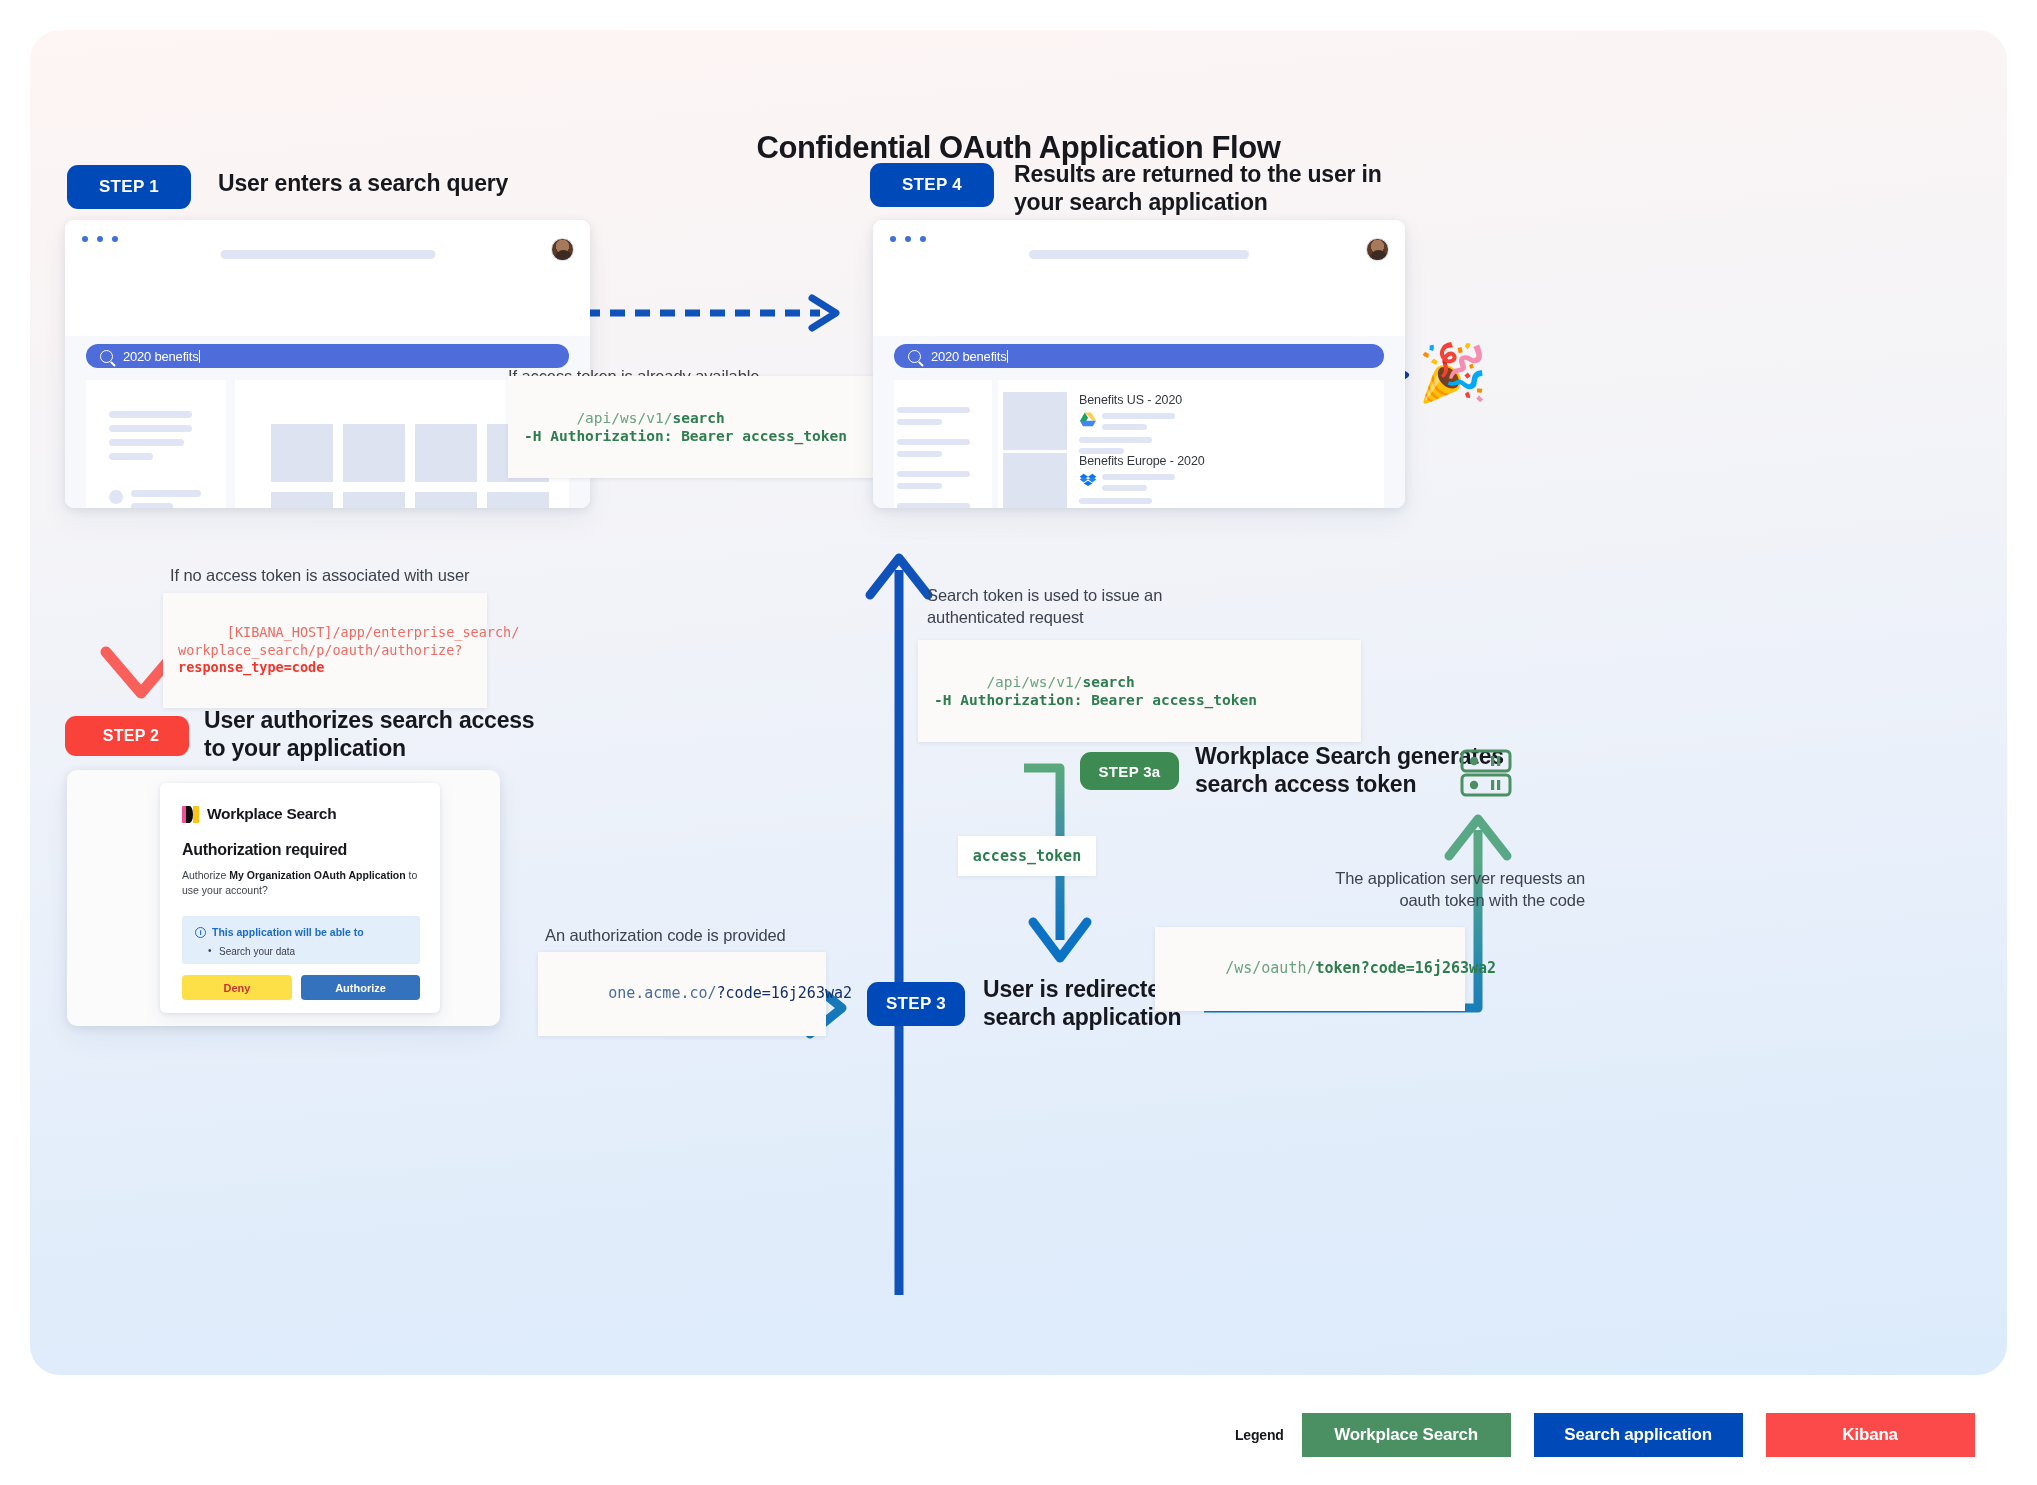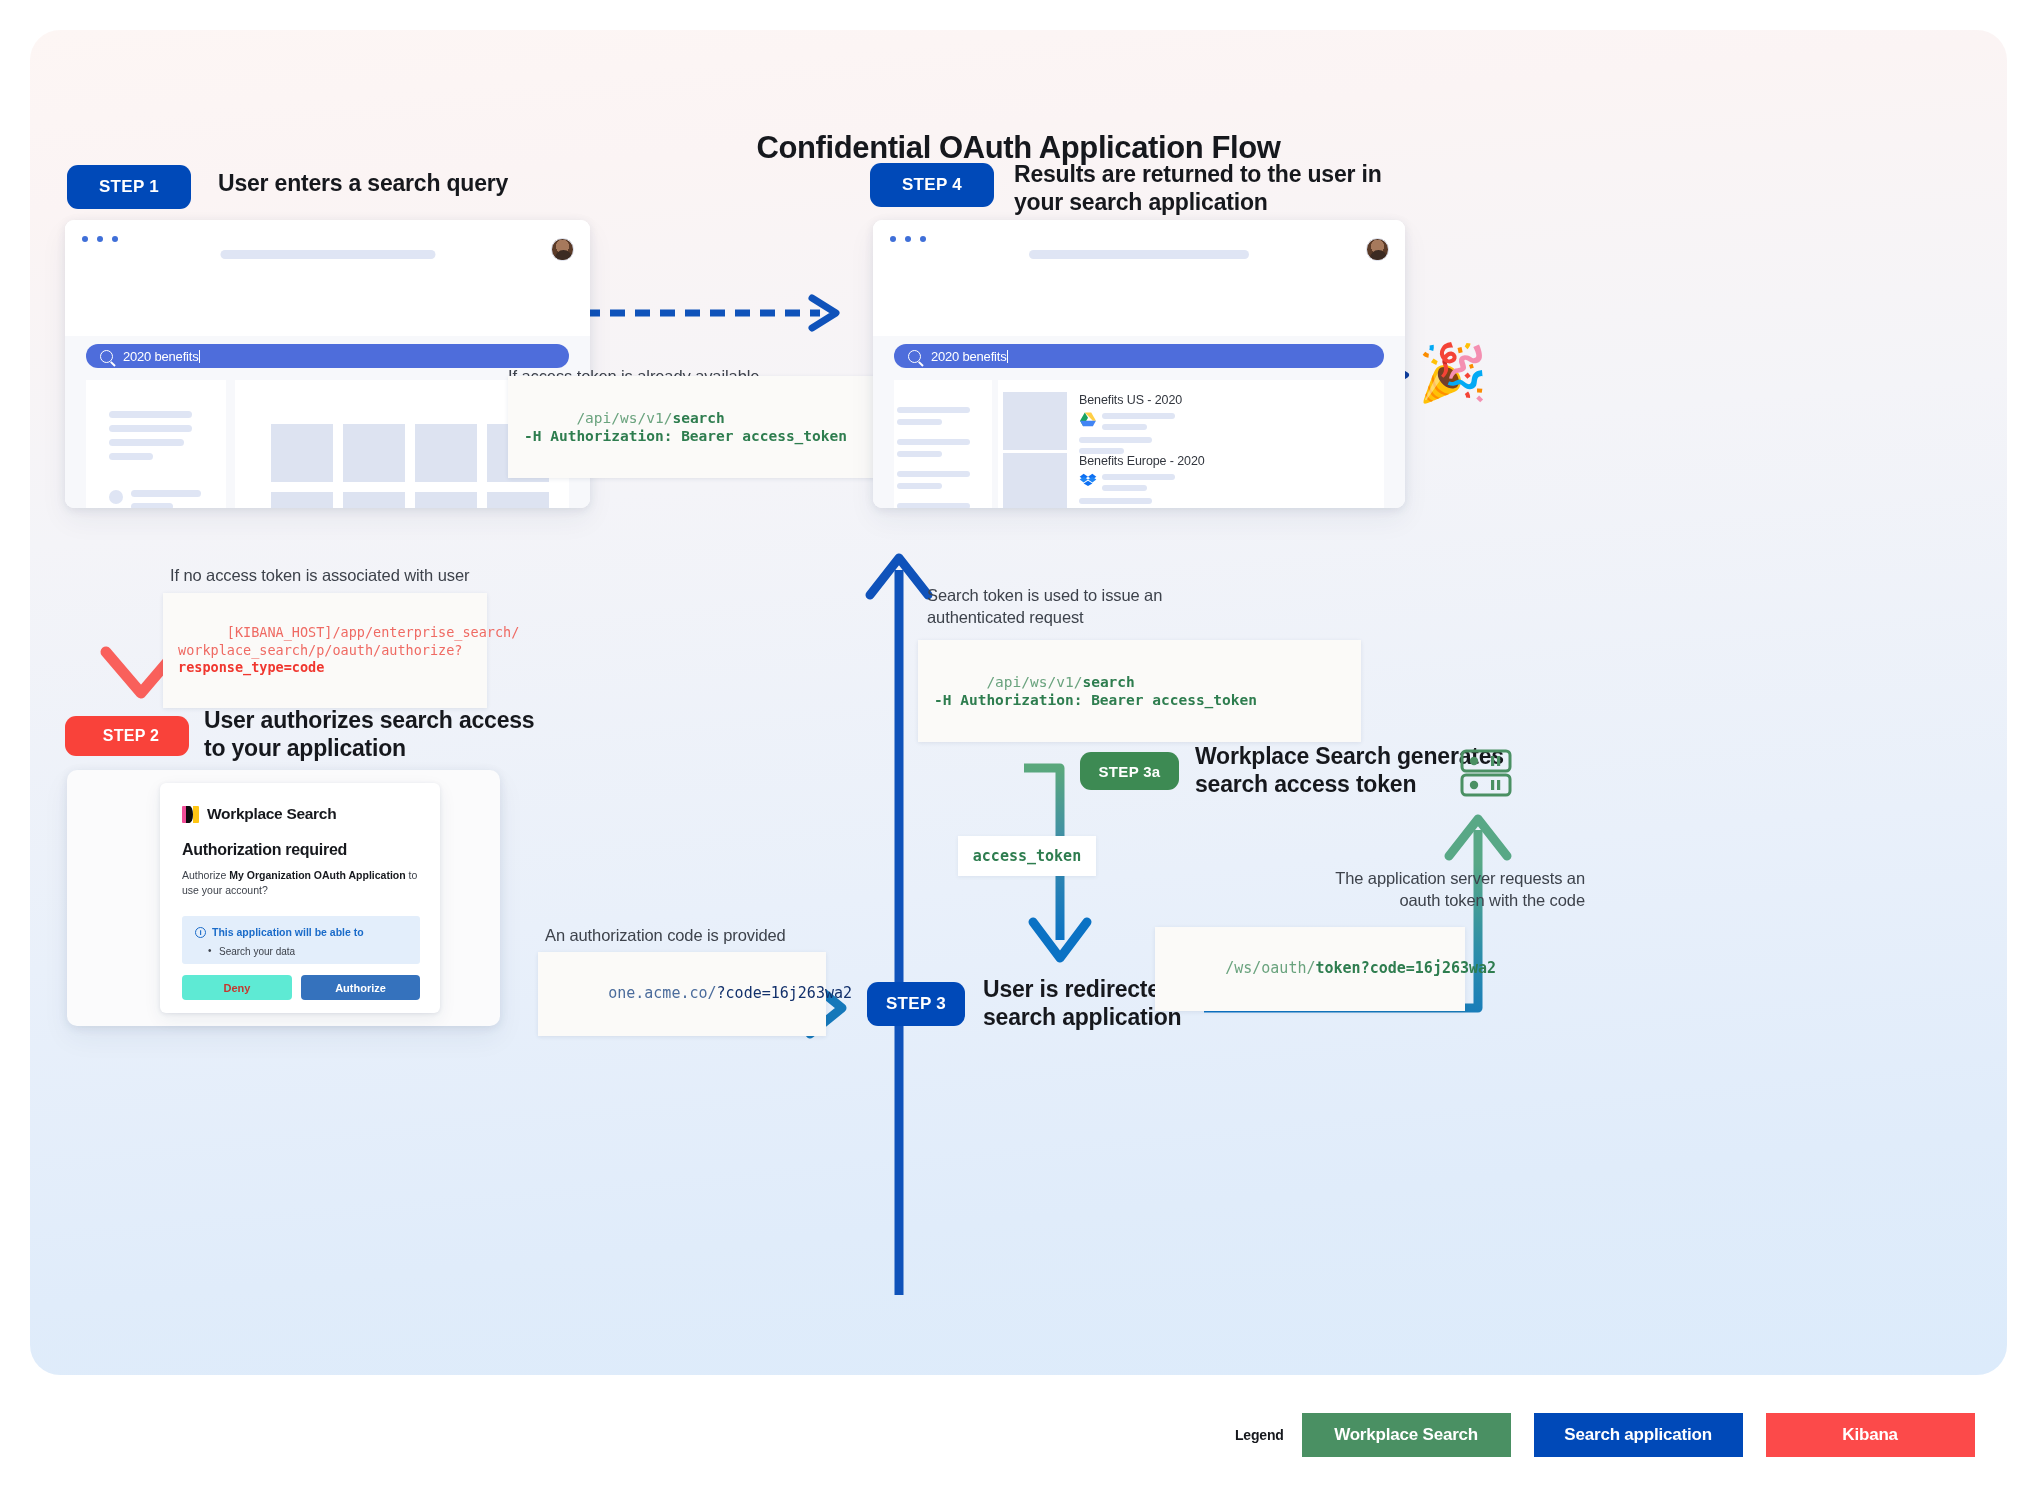--- a/index.html
+++ b/index.html
@@ -163,21 +163,21 @@
   .auth-p { position:absolute; font-size: 10.5px; color:#3d424b; line-height:1.45; }
   .auth-p b { color:#16181d; }
   .callout {
     position:absolute; background:#e3eefb; border-radius:3px;
   }
   .callout-h { position:absolute; font-size:10.5px; font-weight:bold; color:#1a6bc9; display:flex; align-items:center; gap:6px;}
   .info-i { width:11px;height:11px;border:1px solid #1a6bc9;border-radius:50%;display:inline-flex;align-items:center;justify-content:center;font-size:8px;font-weight:bold;flex:none;}
   .callout-li { position:absolute; font-size:10px; color:#3d424b; }
   .callout-li::before { content:"\2022"; position:absolute; left:-11px; top:-1px; color:#3d424b; }
   .btn { position:absolute; border-radius:4px; display:flex; align-items:center; justify-content:center; font-size:11px; font-weight:bold; }
-  .btn-deny { background:#5eead4; color:#c5382f; }
+  .btn-deny { background:#fde047; color:#c5382f; }
   .btn-auth { background:#3572bd; color:#ffffff; }
 
   
   .arrows { position:absolute; left:0; top:0; width:1977px; height:1345px; pointer-events:none; }
 
   
   .server-icon { position:absolute; width:56px; height:56px; }
 
   
   .party { position:absolute; font-size:56px; line-height:1; }

